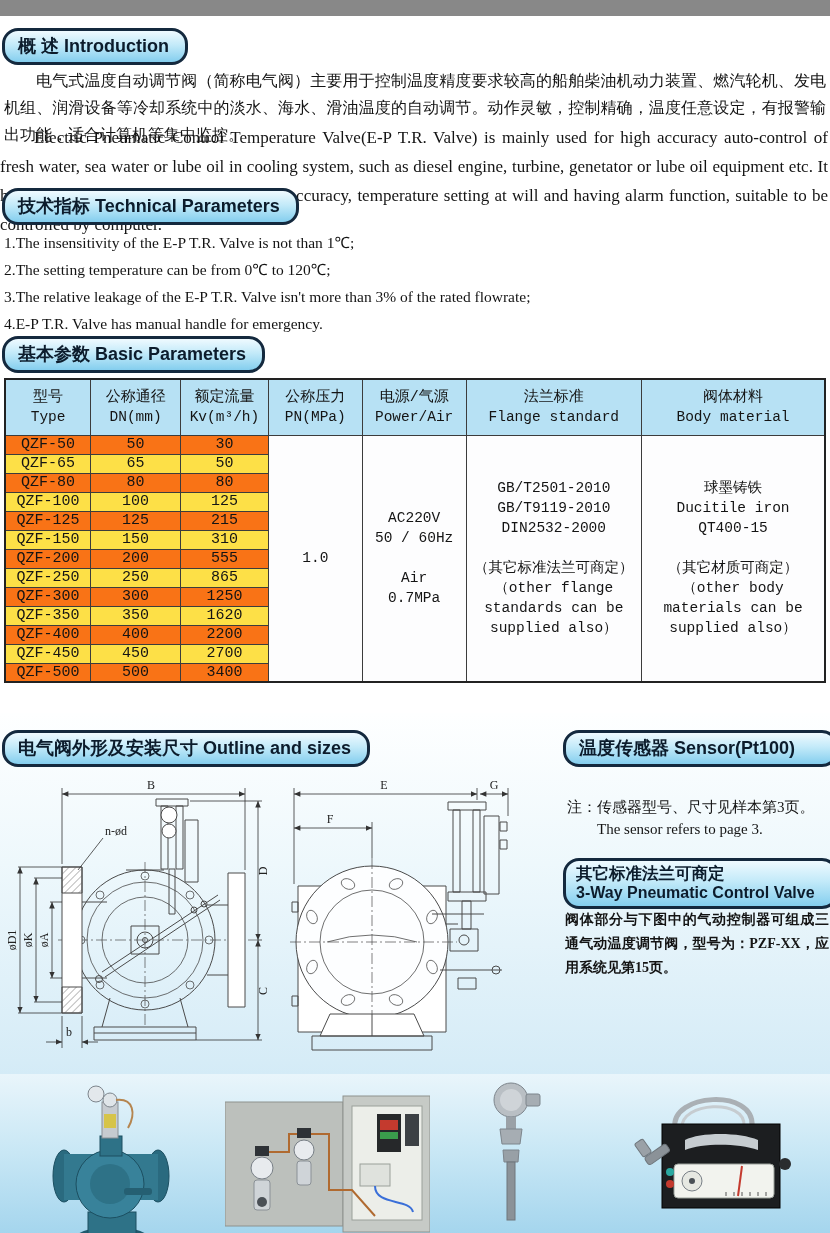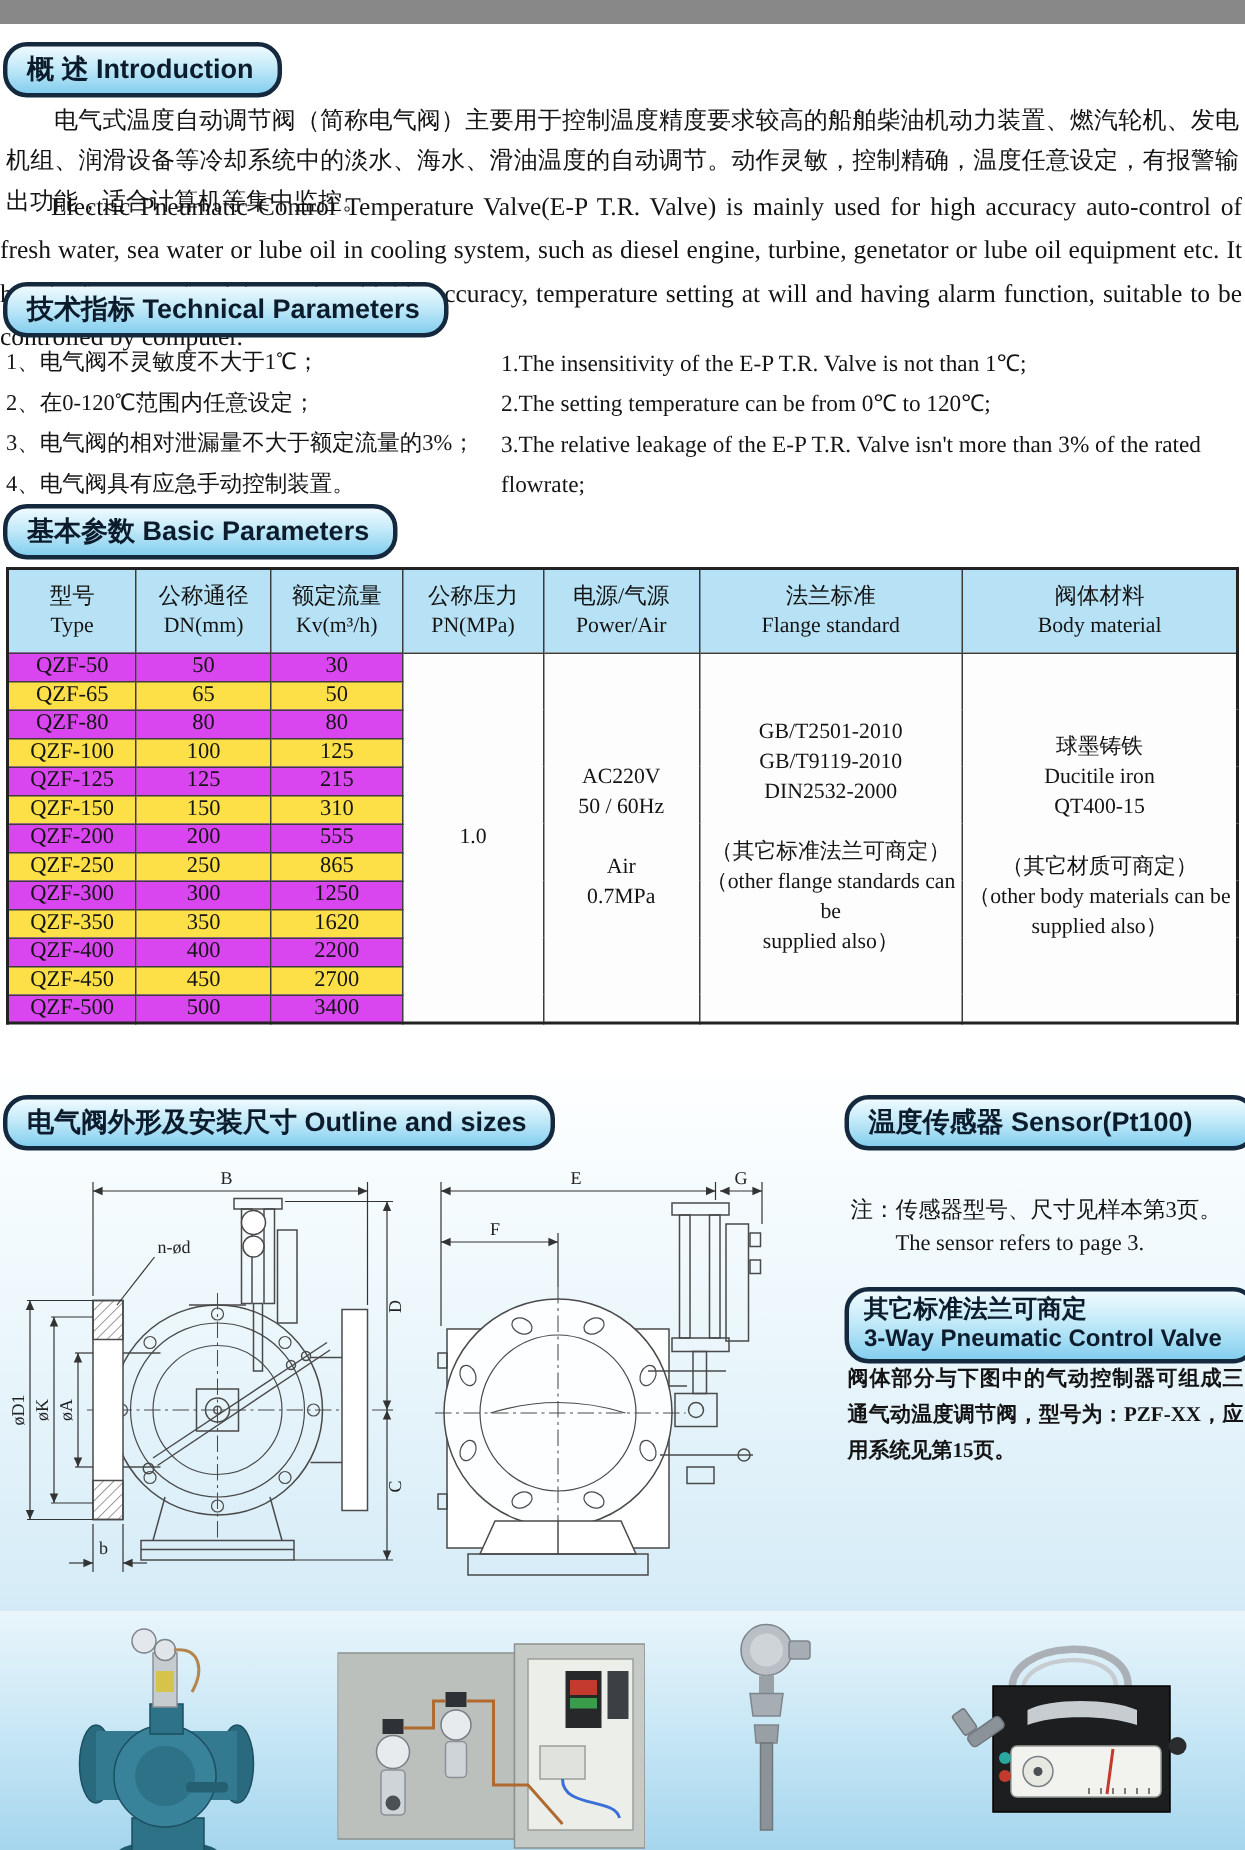--- a/index.html
+++ b/index.html
@@ -20,25 +20,25 @@
 
   .intro-cn { left:4px; top:51px; width:822px; font-size:16px; line-height:27px; text-indent:2em; text-align:justify; }
   .intro-en { left:0px; top:107px; width:828px; font-size:17px; line-height:29px; text-indent:2em; text-align:justify; }
 
   .tech-lists { left:4px; top:213px; width:822px; display:flex; }
   .tech-cn { width:330px; font-size:15px; line-height:27px; }
   .tech-en { flex:1; font-size:15.5px; line-height:27px; }
 
   table.params { position:absolute; z-index:2; left:4px; top:362px; width:822px;
     border-collapse:collapse; border:2px solid #222; text-align:center; }
-  table.params th, table.params td { border:1px solid #3c3c3c; }
+  table.params th, table.params td { border:1px solid #3c3c3c;font-family:Liberation Mono, monospace; }
   table.params thead th { background:#b7e1f4; font-weight:normal; height:56px; }
   .th-cn { font-size:15px; line-height:20px; }
   .th-en { font-size:14.5px; line-height:19px; }
-  table.params tbody td { height:19px; font-size:15px; padding:0 2px; background:#d946ef; }
+  table.params tbody td { height:19px; font-size:15px; padding:0 2px; background:#f97316; }
   table.params tbody tr.alt td:not(.merged) { background:#fde047; }
   table.params td.merged { background:#fdfdfe; white-space:pre-line; vertical-align:middle;
     font-size:14.5px; line-height:20px; }
 
   .sensor-note { left:567px; top:780px; width:262px; font-size:15px; line-height:22px; }
   .sensor-note .en { padding-left:2em; }
   .threeway-text { left:565px; top:892px; width:264px; }
   .threeway-text .cn { font-size:14px; line-height:24px; text-align:justify;font-weight:bold; }
   .threeway-text .en { font-size:15.5px; line-height:24px; text-align:justify; }
 
@@ -52,30 +52,25 @@
 <div class="page">
   <div class="lower-bg"></div>
   <div class="photo-band"></div>
 
   <div class="pill" style="left:2px; top:12px;">概 述 Introduction</div>
   <p class="abs intro-cn">电气式温度自动调节阀（简称电气阀）主要用于控制温度精度要求较高的船舶柴油机动力装置、燃汽轮机、发电机组、润滑设备等冷却系统中的淡水、海水、滑油温度的自动调节。动作灵敏，控制精确，温度任意设定，有报警输出功能，适合计算机等集中监控。</p>
   <p class="abs intro-en">Electric Pneumatic Control Temperature Valve(E-P T.R. Valve) is mainly used for high accuracy auto-control  of fresh water, sea water or lube oil in cooling system, such as diesel engine, turbine, genetator or lube oil equipment etc. It has the features of quick reaction, highly accuracy, temperature setting at will and having alarm function, suitable to be controlled by computer.</p>
 
   <div class="pill" style="left:2px; top:172px;">技术指标 Technical Parameters</div>
   <div class="abs tech-lists">
-    <div class="tech-cn">
-      <div>1、电气阀不灵敏度不大于1℃；</div>
-      <div>2、在0-120℃范围内任意设定；</div>
-      <div>3、电气阀的相对泄漏量不大于额定流量的3%；</div>
-      <div>4、电气阀具有应急手动控制装置。</div>
-    </div>
     <div class="tech-en">
       <div>1.The insensitivity of the E-P T.R. Valve is not than 1℃;</div>
       <div>2.The setting temperature can be from 0℃ to 120℃;</div>
       <div>3.The relative leakage of the E-P T.R. Valve isn't more than 3% of the rated flowrate;</div>
+      <div>4.E-P T.R. Valve has manual handle for emergency.</div>
     </div>
   </div>
 
   <div class="pill" style="left:2px; top:320px;">基本参数 Basic Parameters</div>
   <table class="params">
     <colgroup>
       <col style="width:86px">
         <col style="width:90px">
         <col style="width:88px">
         <col style="width:94px">

